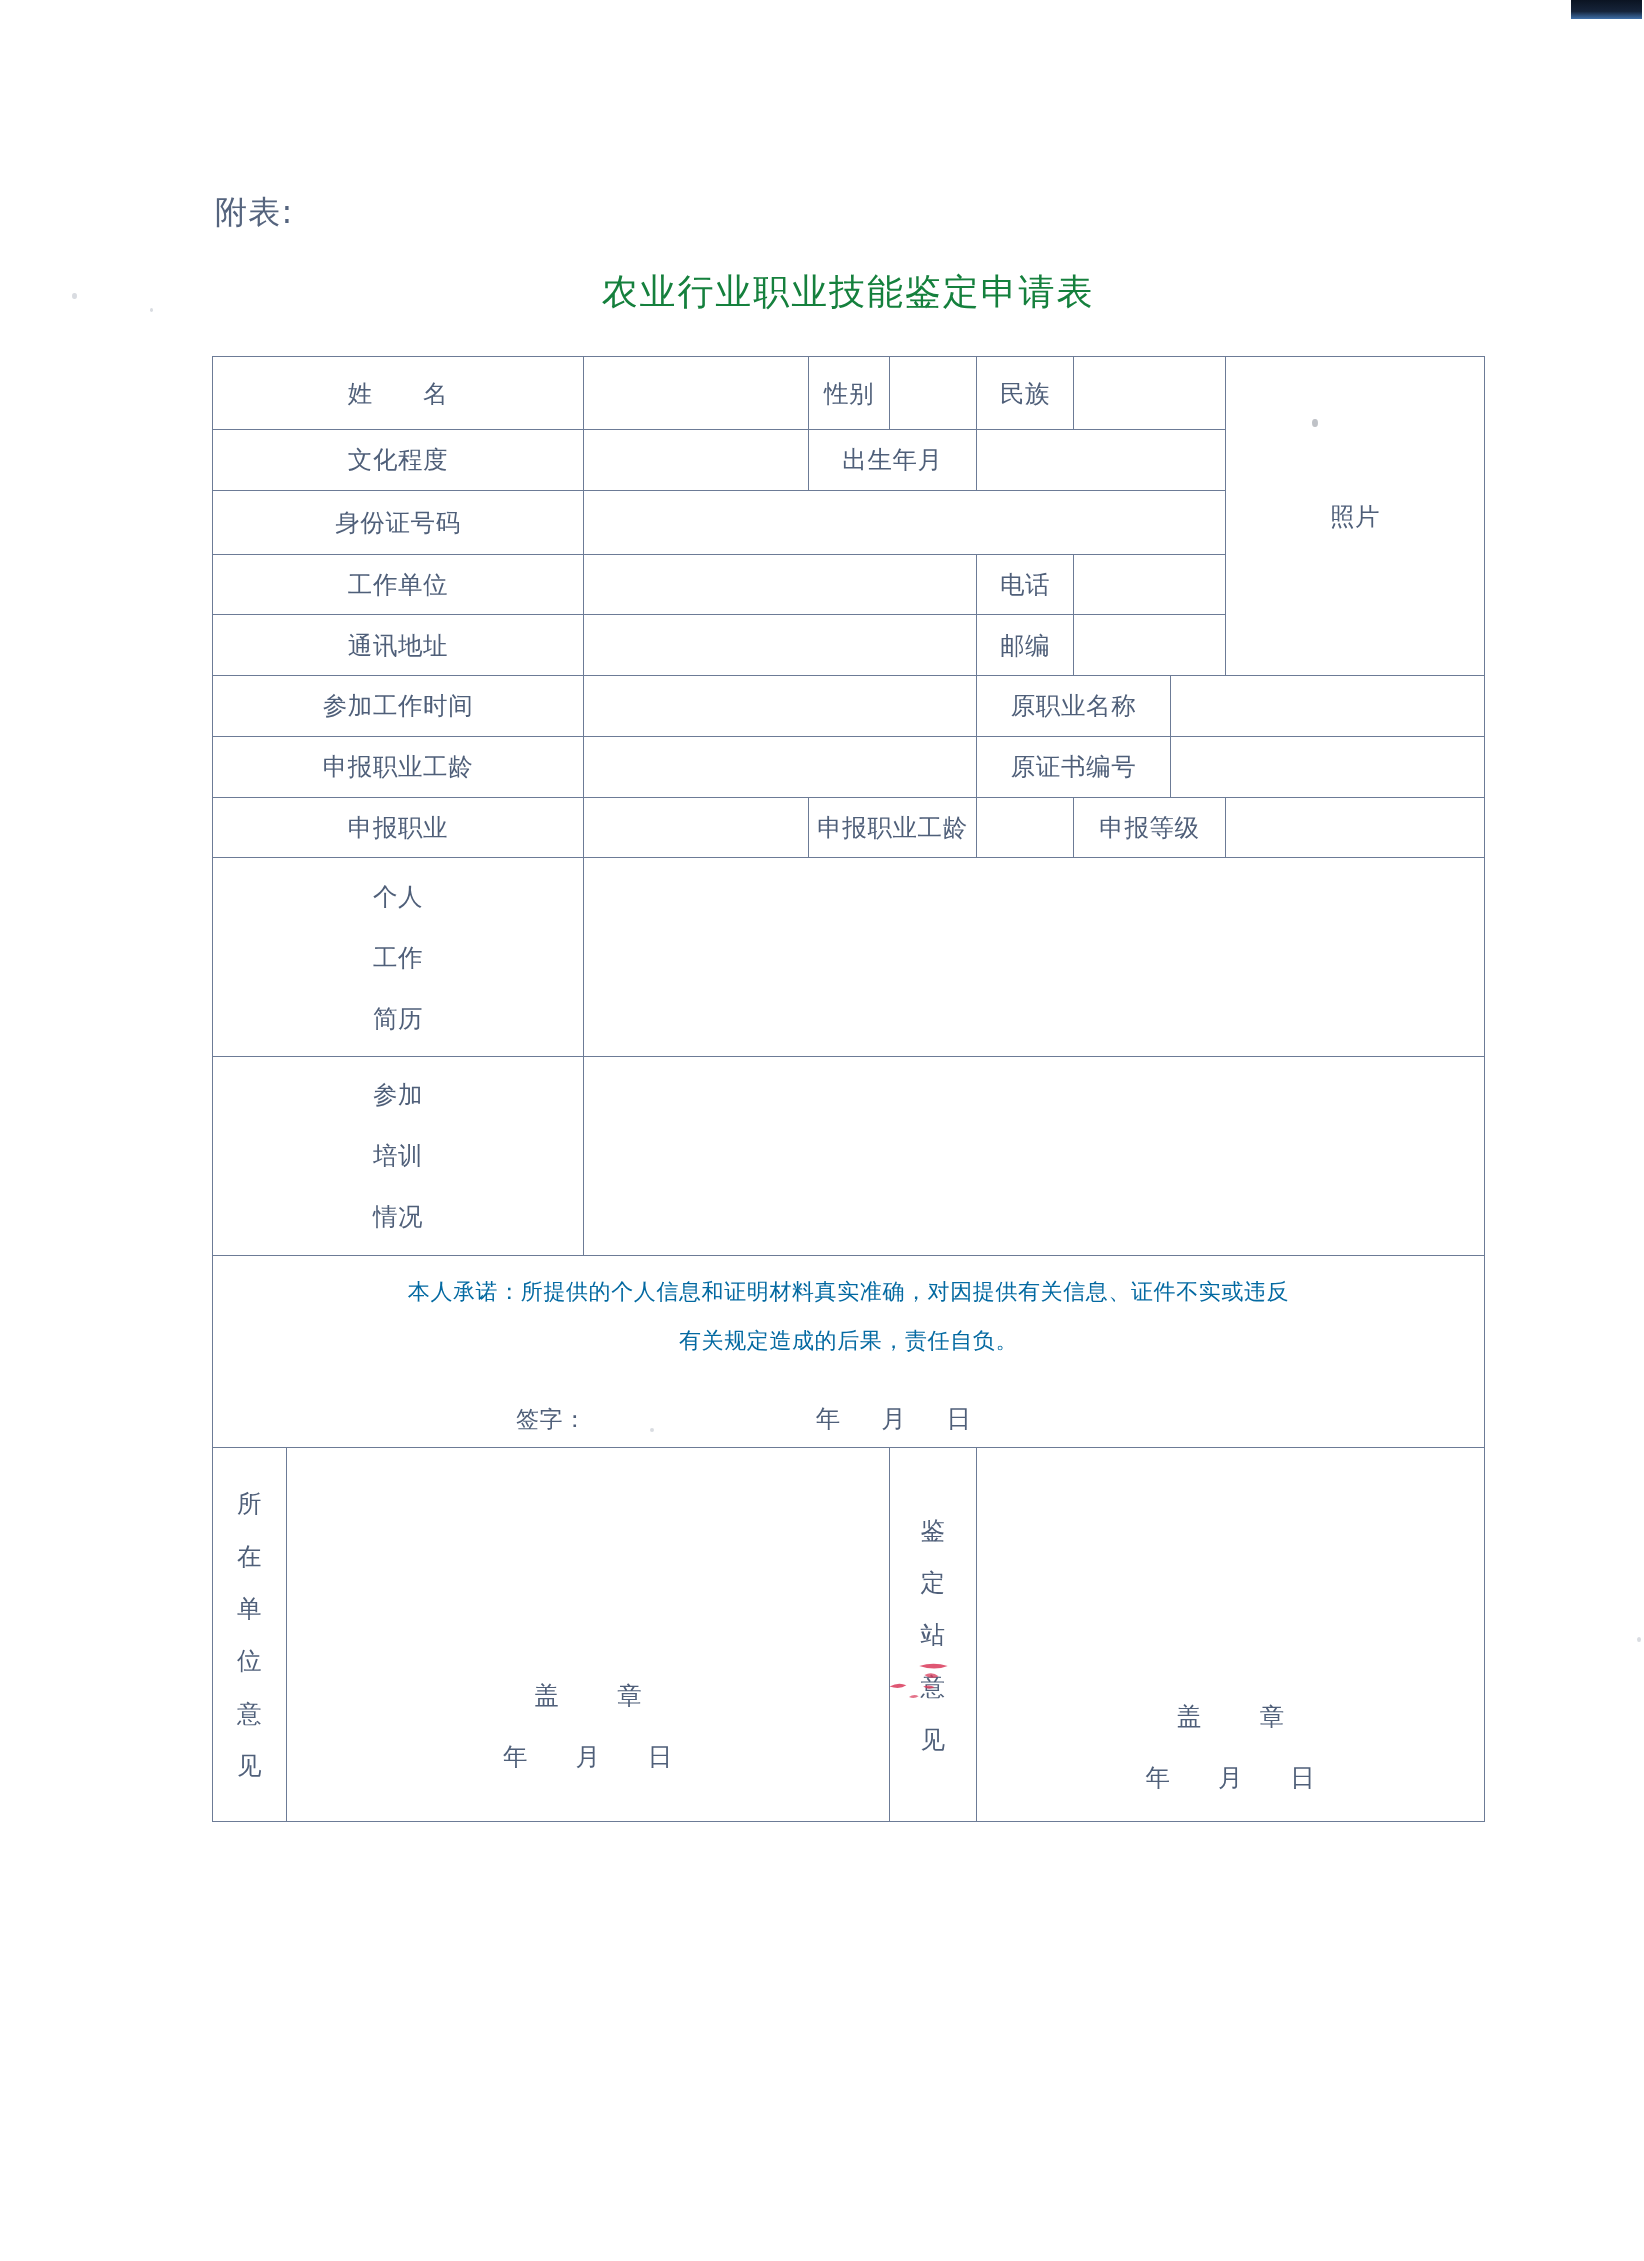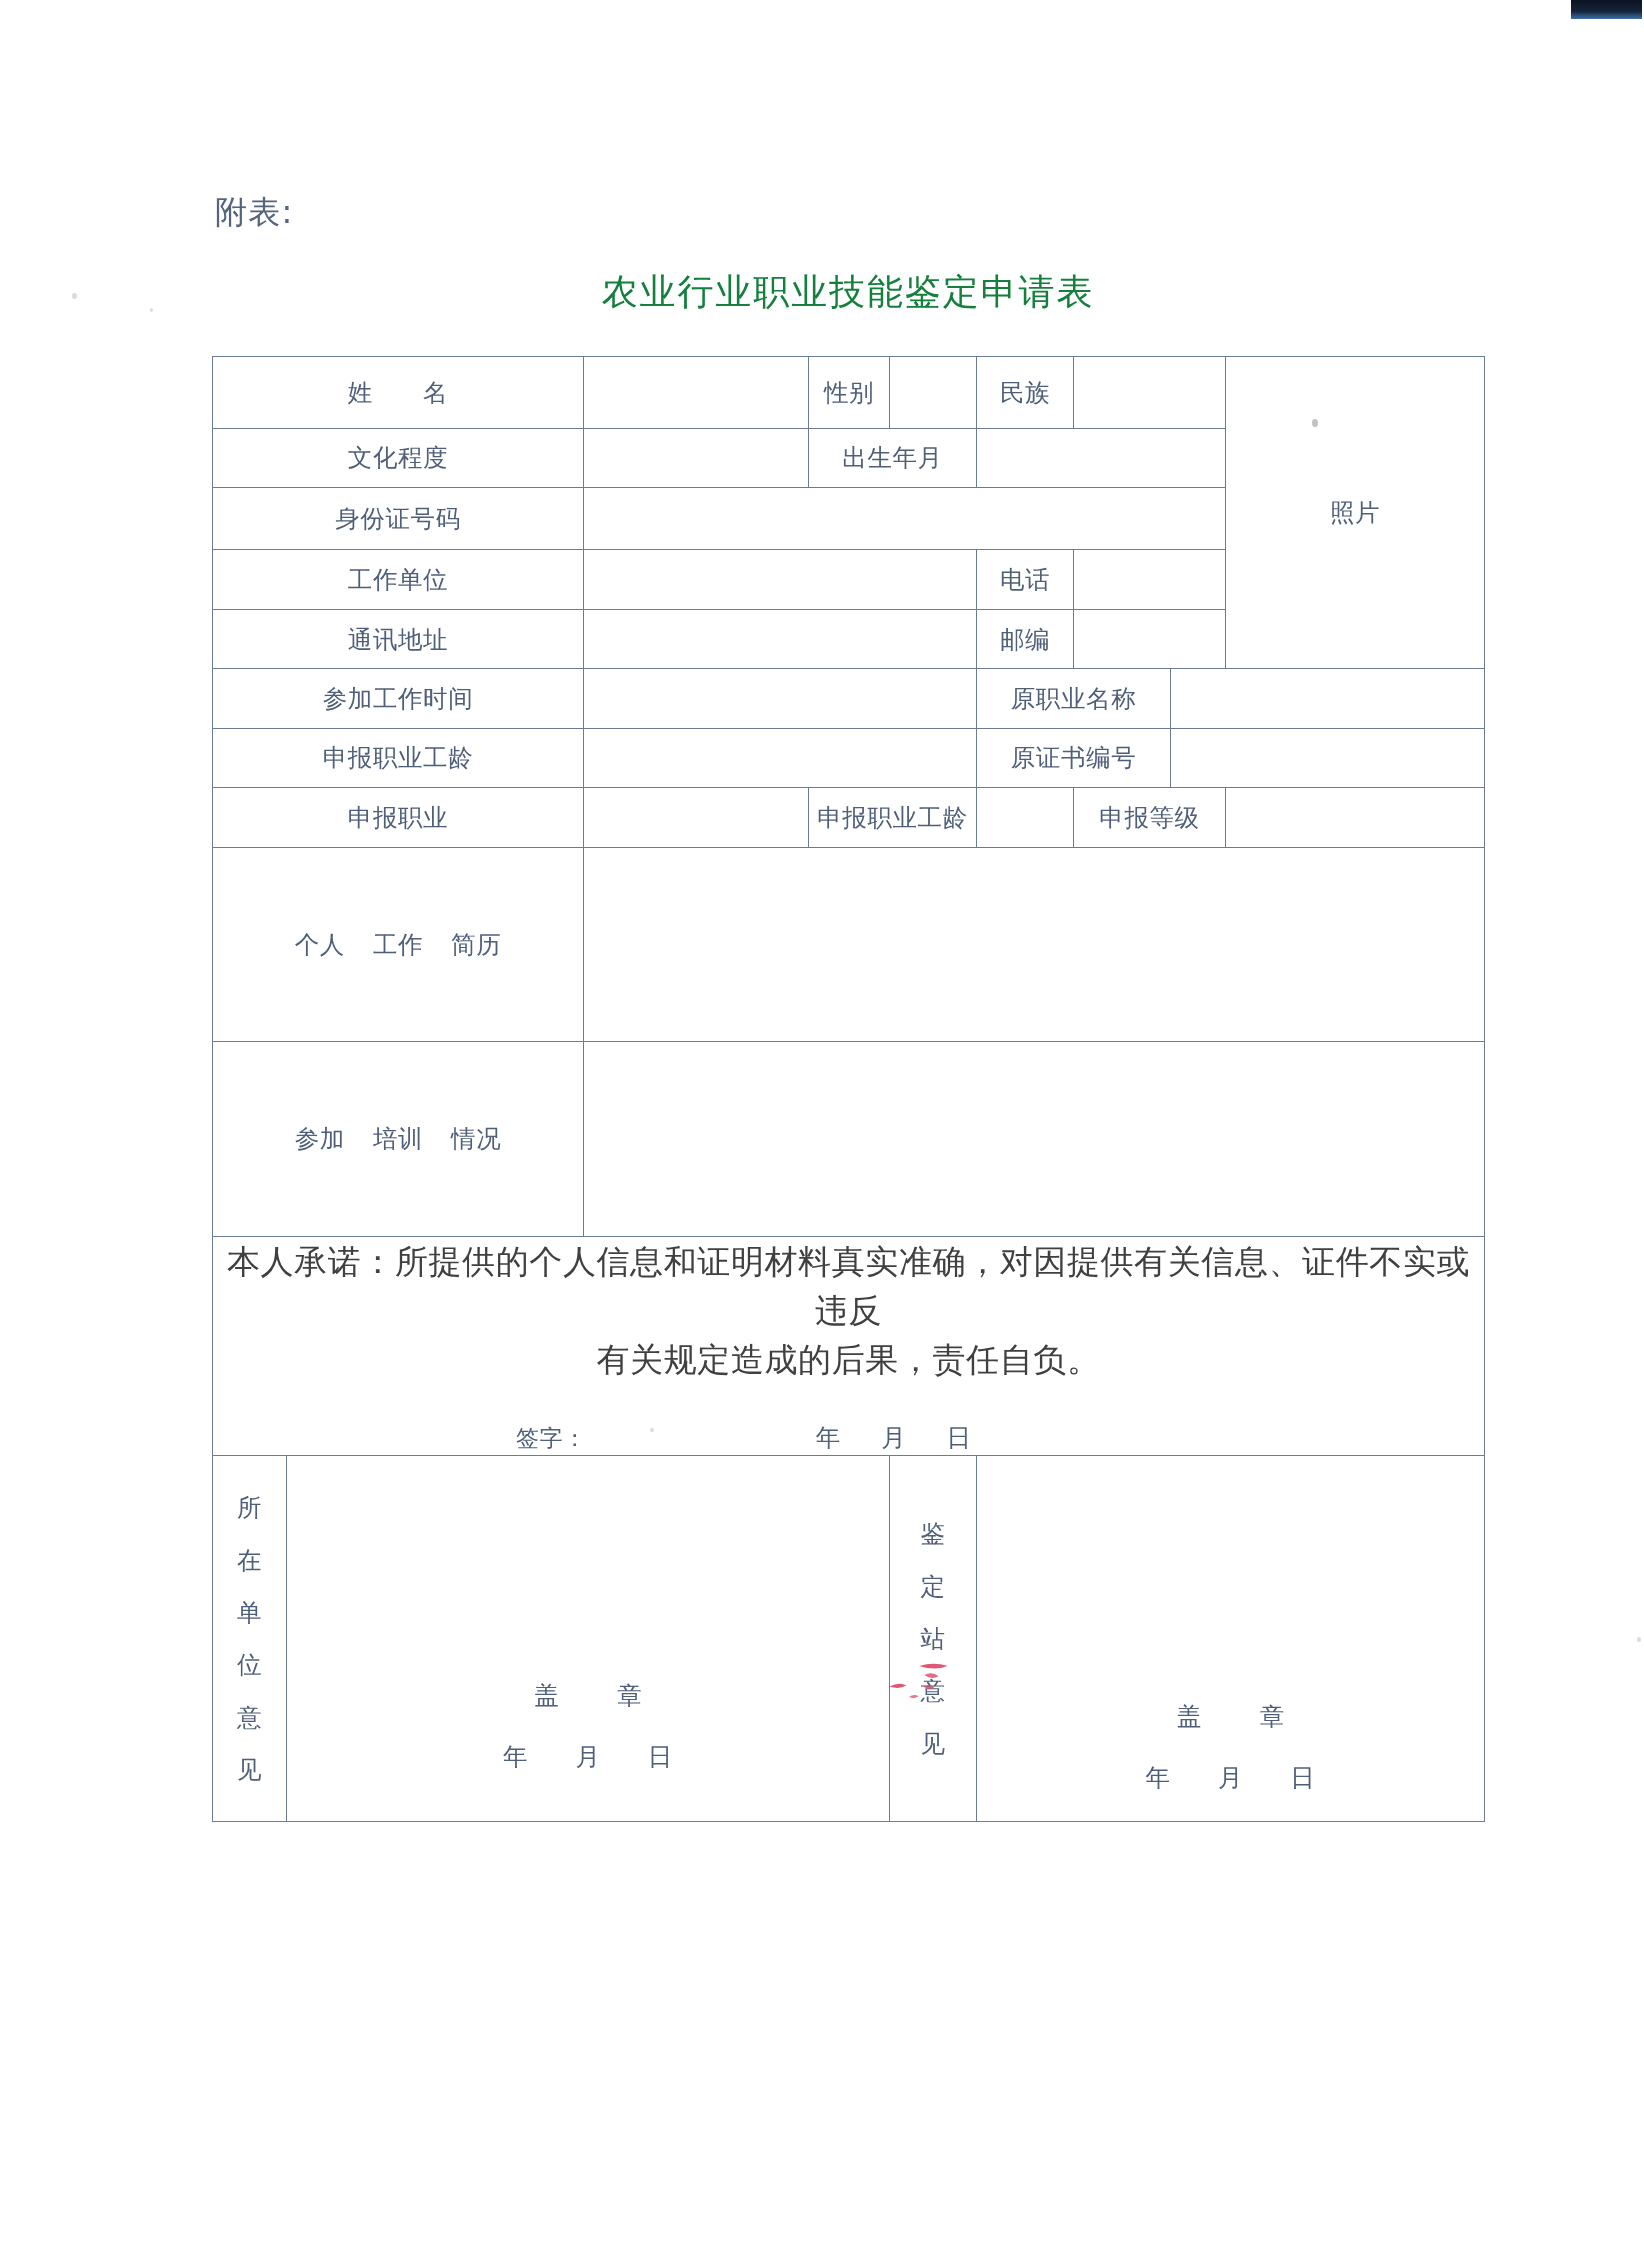--- a/index.html
+++ b/index.html
@@ -69,21 +69,21 @@
     vertical-align: middle;
     letter-spacing: 0.6px;
   }
   td.blank { }
 
   .lbl { white-space: nowrap; }
 
   
   .vlabel-3 {
     display: flex;
-    flex-direction: row;
+    flex-direction: column;
     align-items: center;
     justify-content: center;
     gap: 28px;
     height: 100%;
     font-size: 24.5px;
   }
   
   .vlabel-col {
     display: flex;
     flex-direction: column;
@@ -94,24 +94,24 @@
     font-size: 24.5px;
   }
 
   
   .promise-cell {
     text-align: left;
     vertical-align: top;
     padding: 17px 14px 0 14px;
   }
   .promise-line {
-    font-size: 33px;
+    font-size: 22px;
     line-height: 49px;
     letter-spacing: 0.6px;
-    color: #404040;
+    color: #0369a1;
   }
   .sign-row {
     margin-top: 37px;
     display: flex;
     align-items: baseline;
   }
   .sign-label { margin-left: 303px; font-size: 23px; }
   .sign-ymd {
     margin-left: 213px;
     font-size: 24.5px;

